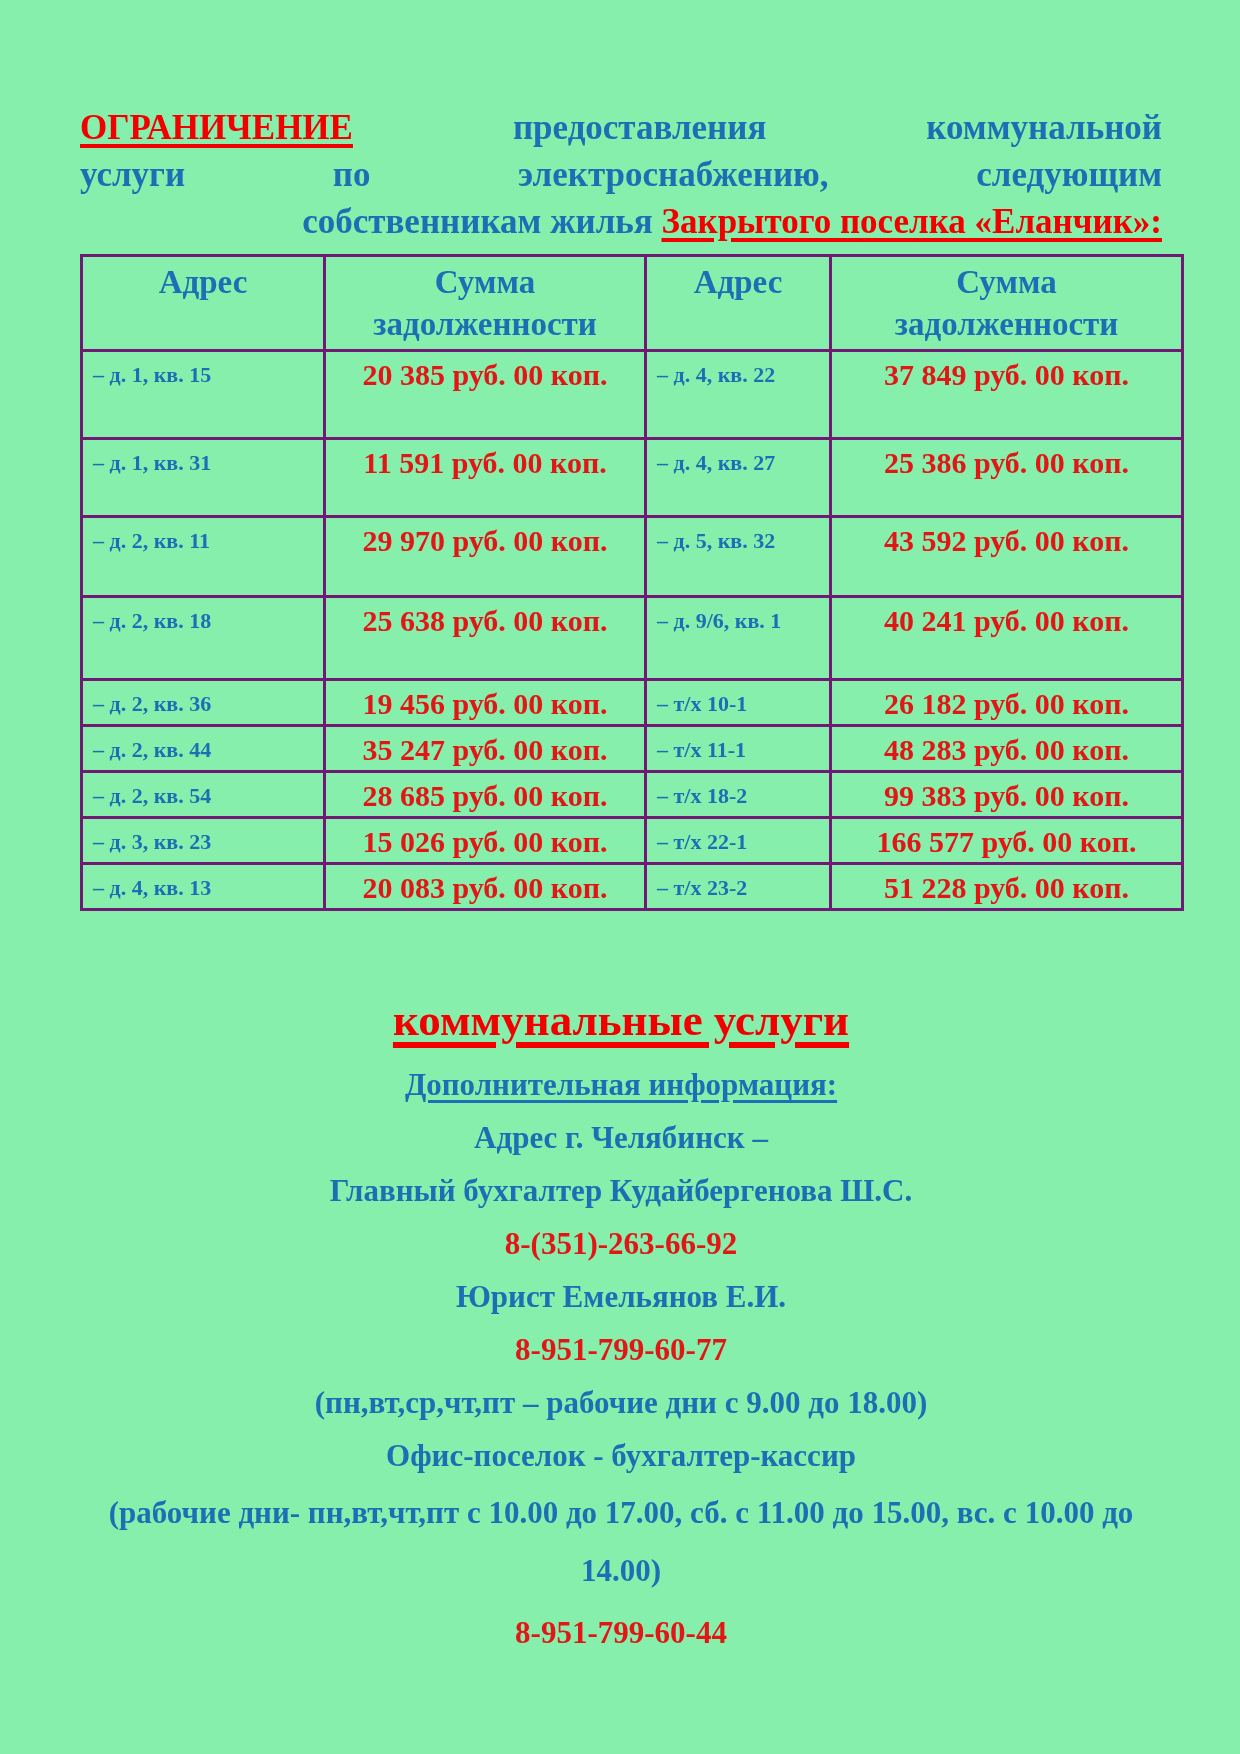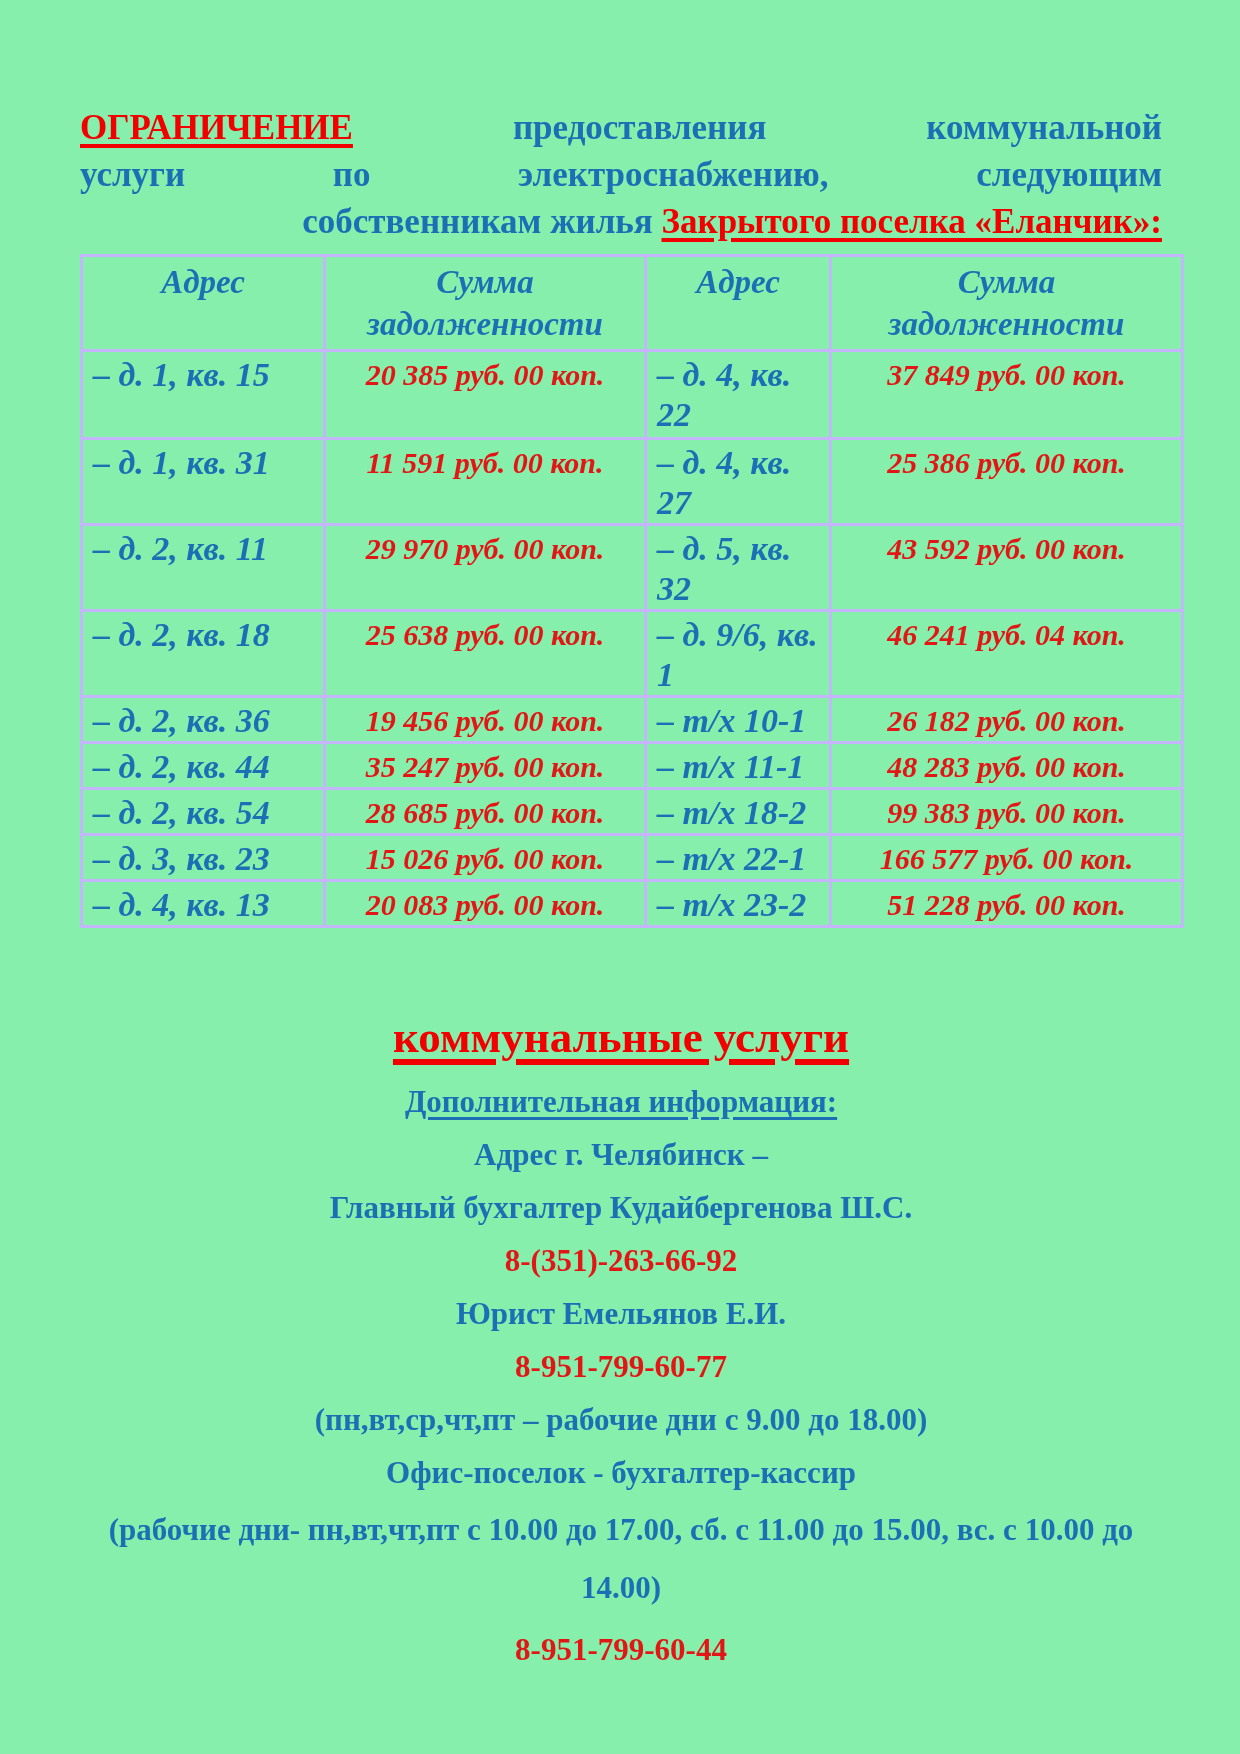--- a/index.html
+++ b/index.html
@@ -29,40 +29,39 @@
     text-underline-offset: 5px;
   }
   
   table.debt {
     margin-top: 9px;
     border-collapse: collapse;
     width: 1101px;
     table-layout: fixed;
   }
   table.debt th, table.debt td {
-    border: 3px solid #c4b5fd;
+    border: 3px solid #701a75;
     vertical-align: top;
-    font-style: italic;
   }
   col.c-addr1 { width: 243px; }
   col.c-sum1  { width: 321px; }
   col.c-addr2 { width: 185px; }
   col.c-sum2  { width: 352px; }
   th {
     height: 95px;
     font-size: 33px;
     line-height: 42px;
     color: #1B6FB5;
     text-align: center;
     padding-top: 4px;
   }
   th .wrap-narrow { display: inline-block; max-width: 250px; }
   td.addr {
     color: #1B6FB5;
-    font-size: 34px;
+    font-size: 22px;
     line-height: 40px;
     text-align: left;
     padding: 3px 6px 0 10px;
   }
   td.sum {
     color: #E31616;
     font-size: 30px;
     line-height: 40px;
     text-align: center;
     padding: 3px 2px 0 2px;
@@ -143,21 +142,21 @@
       <tr class="r2">
         <td class="addr">– д. 2, кв. 11</td>
         <td class="sum">29 970 руб. 00 коп.</td>
         <td class="addr">– д. 5, кв. 32</td>
         <td class="sum">43 592 руб. 00 коп.</td>
       </tr>
       <tr class="r3">
         <td class="addr">– д. 2, кв. 18</td>
         <td class="sum">25 638 руб. 00 коп.</td>
         <td class="addr">– д. 9/6, кв. 1</td>
-        <td class="sum">46 241 руб. 04 коп.</td>
+        <td class="sum">40 241 руб. 00 коп.</td>
       </tr>
       <tr class="rs">
         <td class="addr">– д. 2, кв. 36</td>
         <td class="sum">19 456 руб. 00 коп.</td>
         <td class="addr">– т/х 10-1</td>
         <td class="sum">26 182 руб. 00 коп.</td>
       </tr>
       <tr class="rs">
         <td class="addr">– д. 2, кв. 44</td>
         <td class="sum">35 247 руб. 00 коп.</td>

